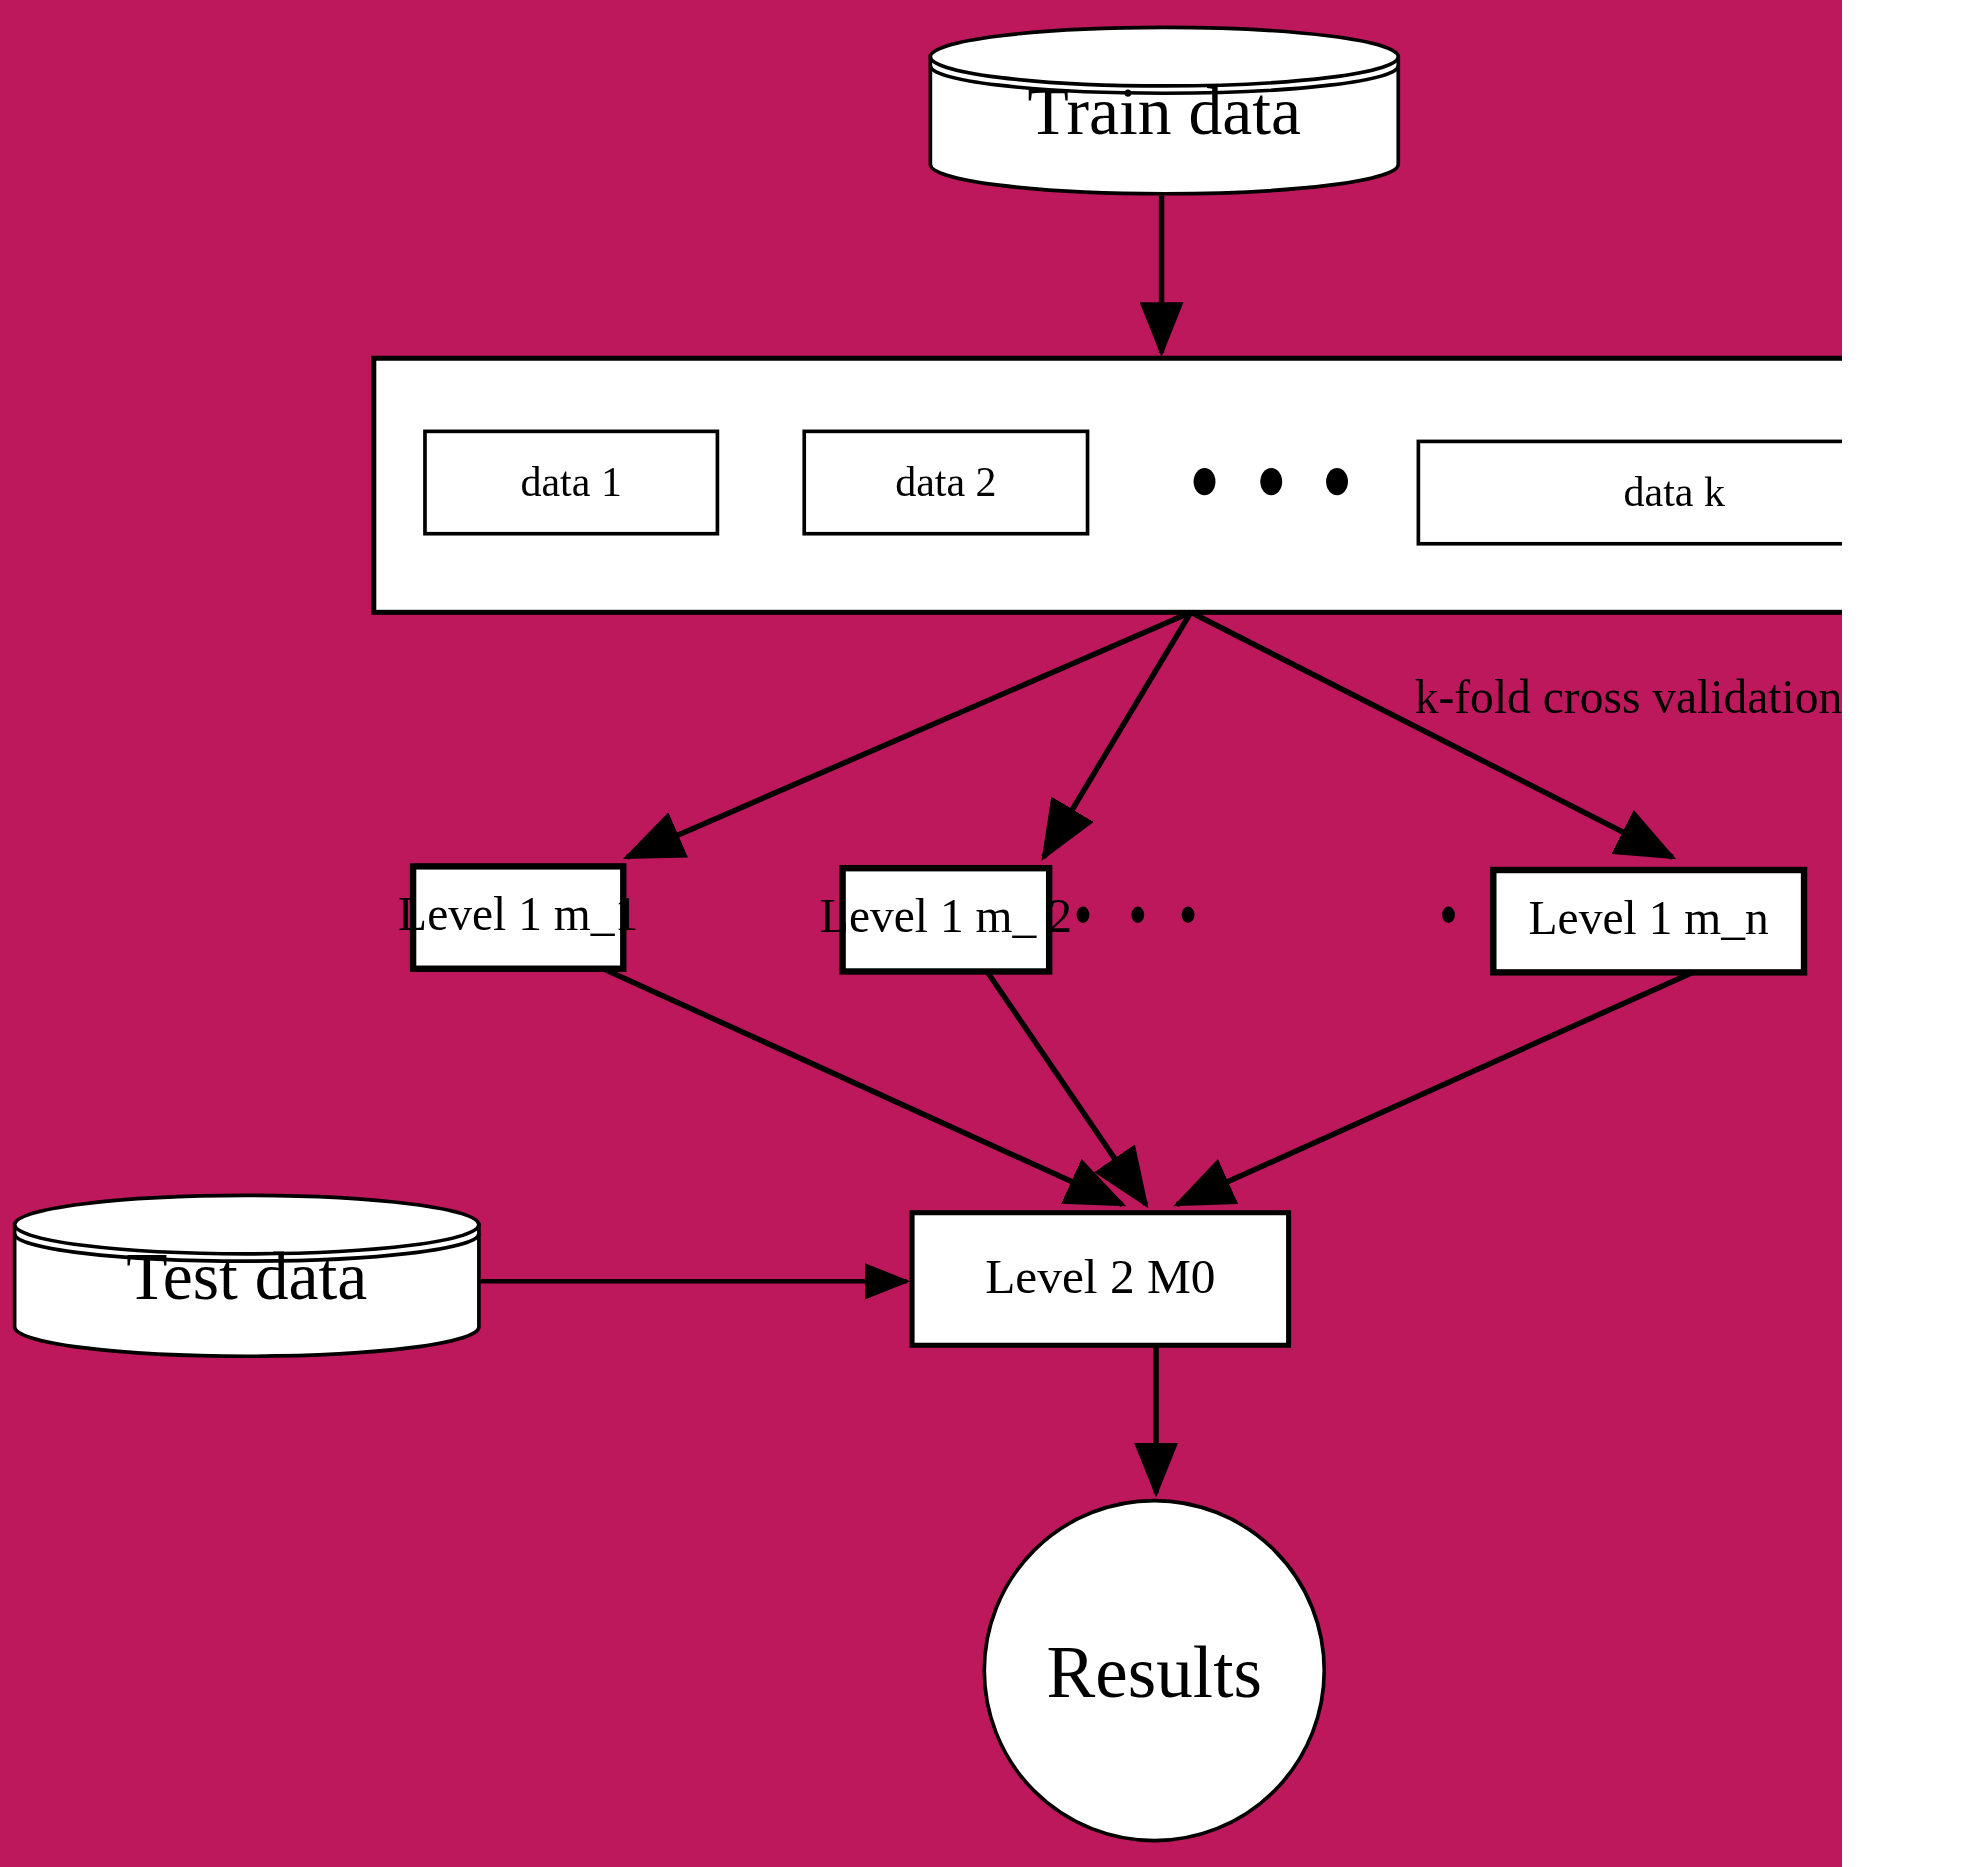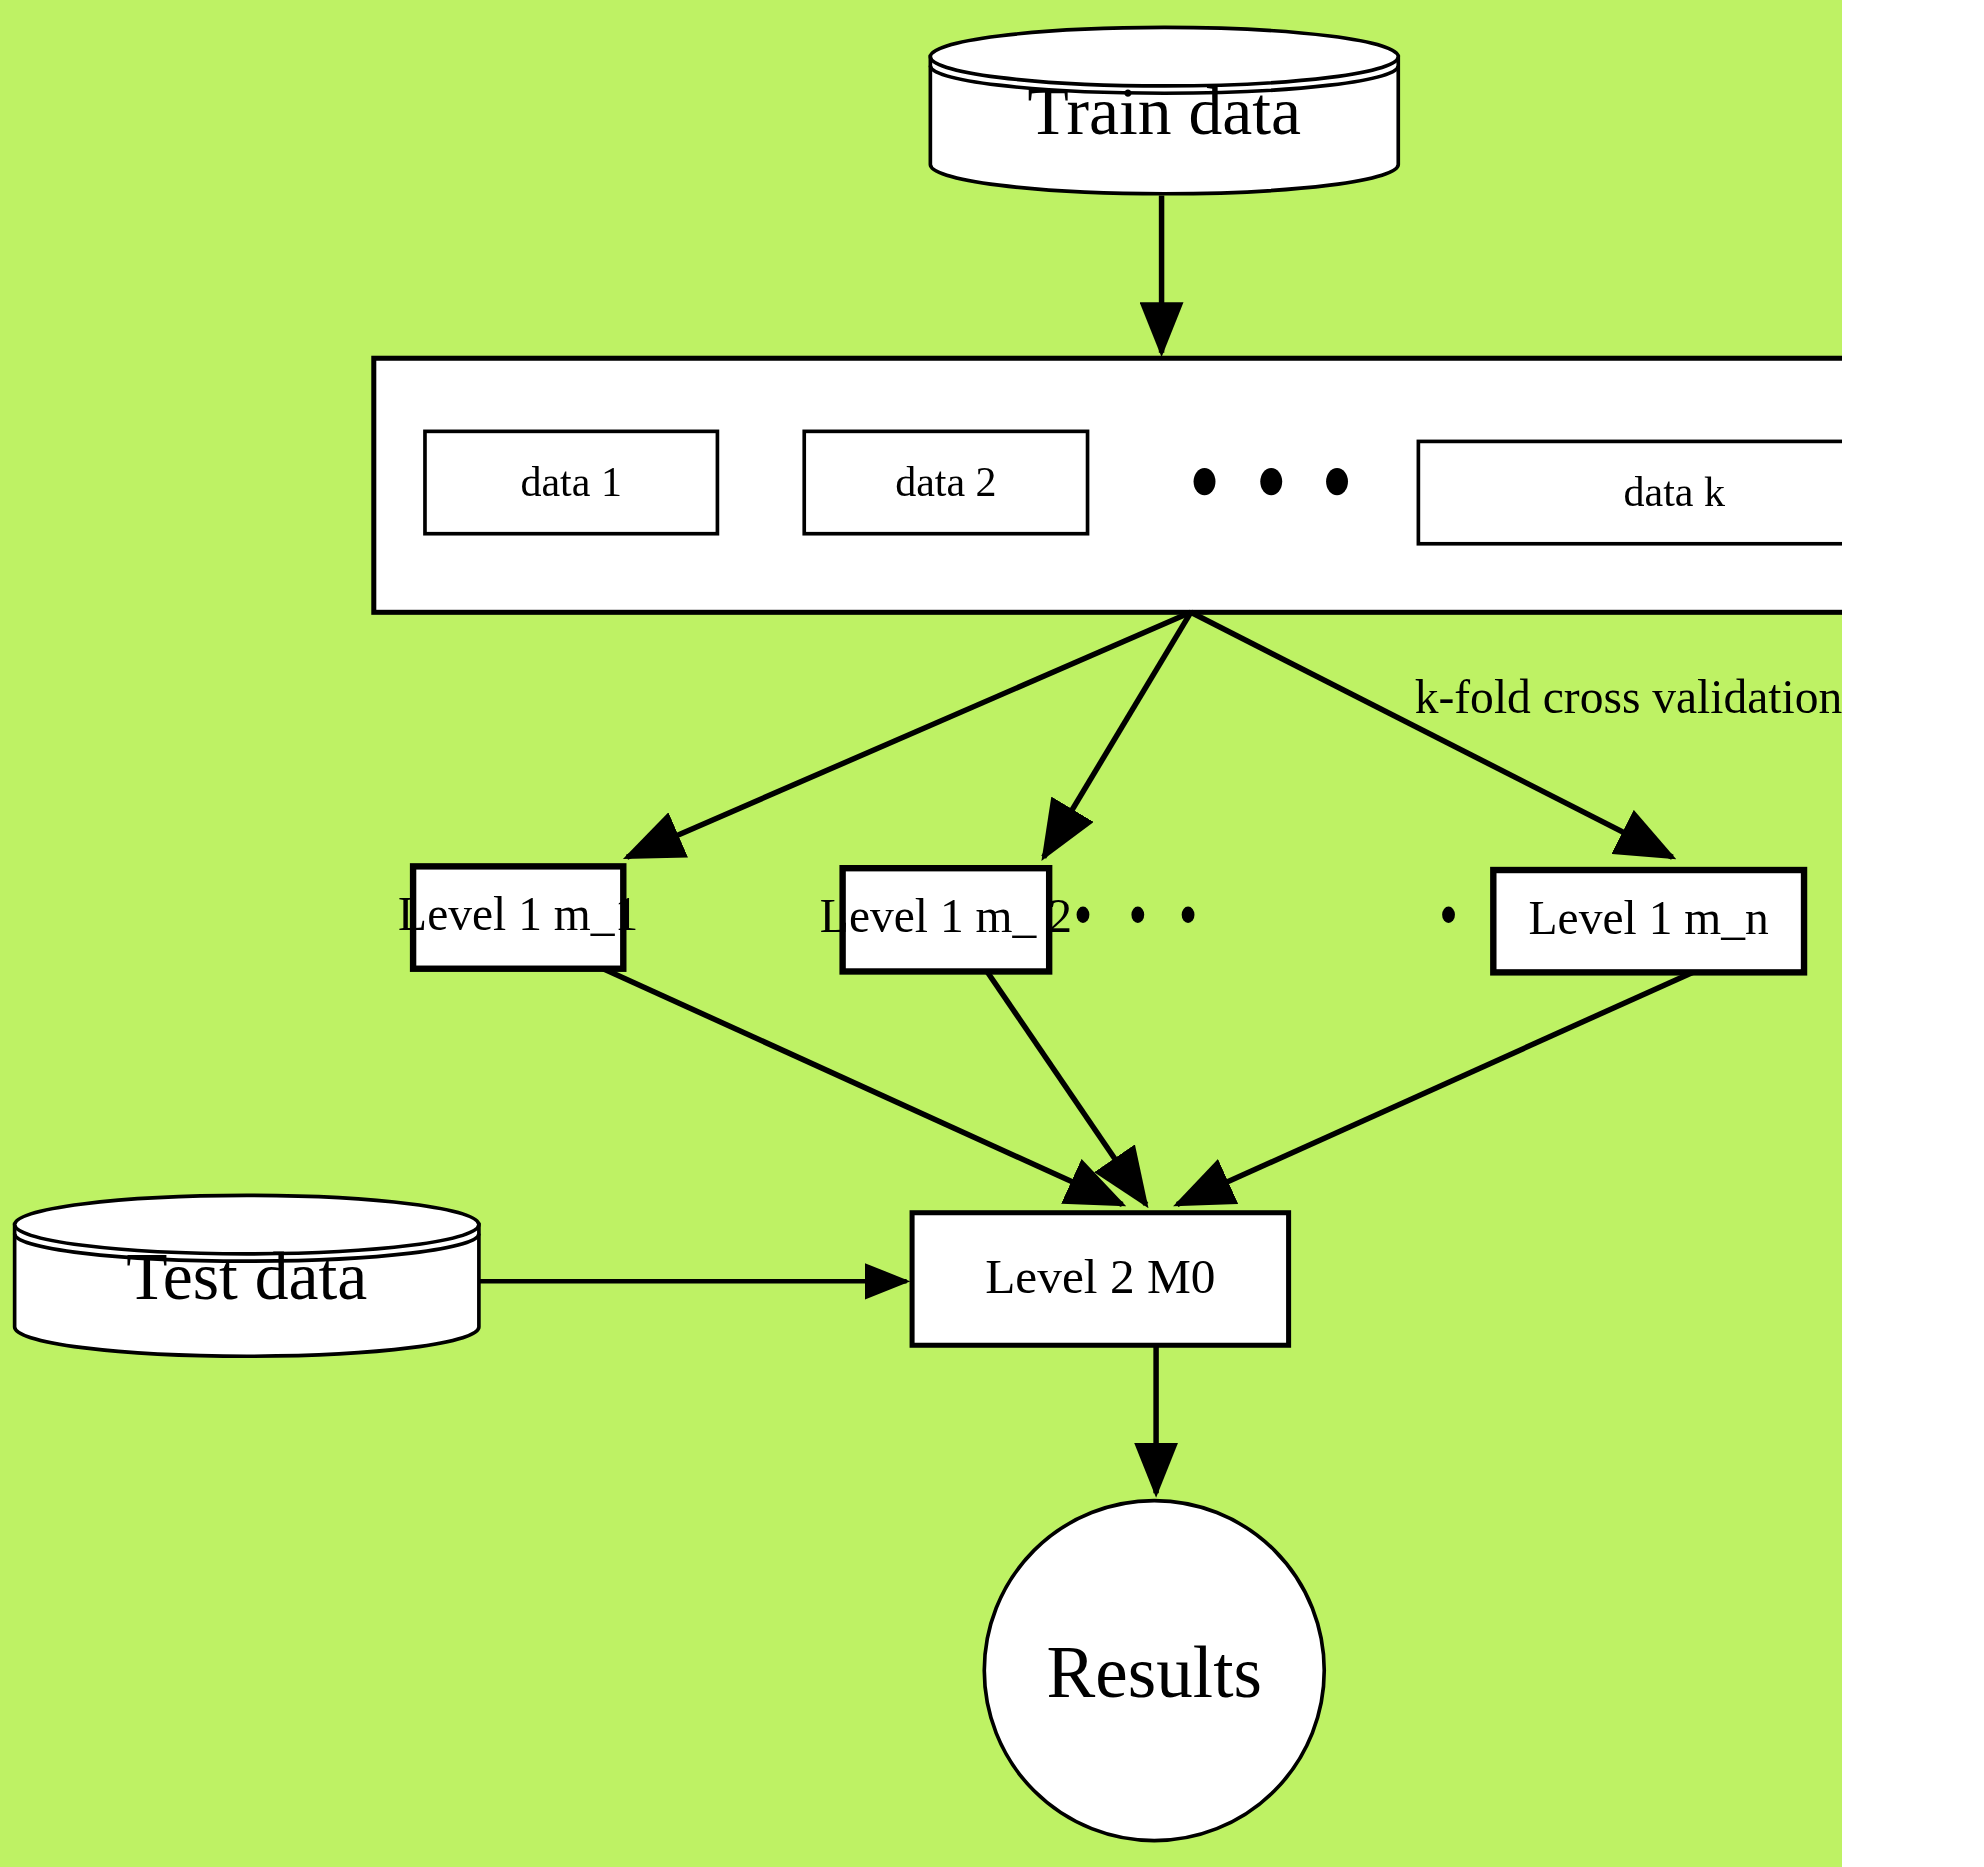--- a/index.html
+++ b/index.html
@@ -4,21 +4,21 @@
 <style>
   html, body {
     margin: 0;
     padding: 0;
     background: #ffffff;
   }
   #diagram-root {
     position: relative;
     width: 1842px;
     height: 1868px;
-    background: #bef264;
+    background: #be185d;
     font-family: "Liberation Serif", "DejaVu Serif", serif;
     overflow: hidden;
   }
   svg.canvas {
     position: absolute;
     top: 0;
     left: 0;
     width: 1985px;
     height: 1868px;
   }

